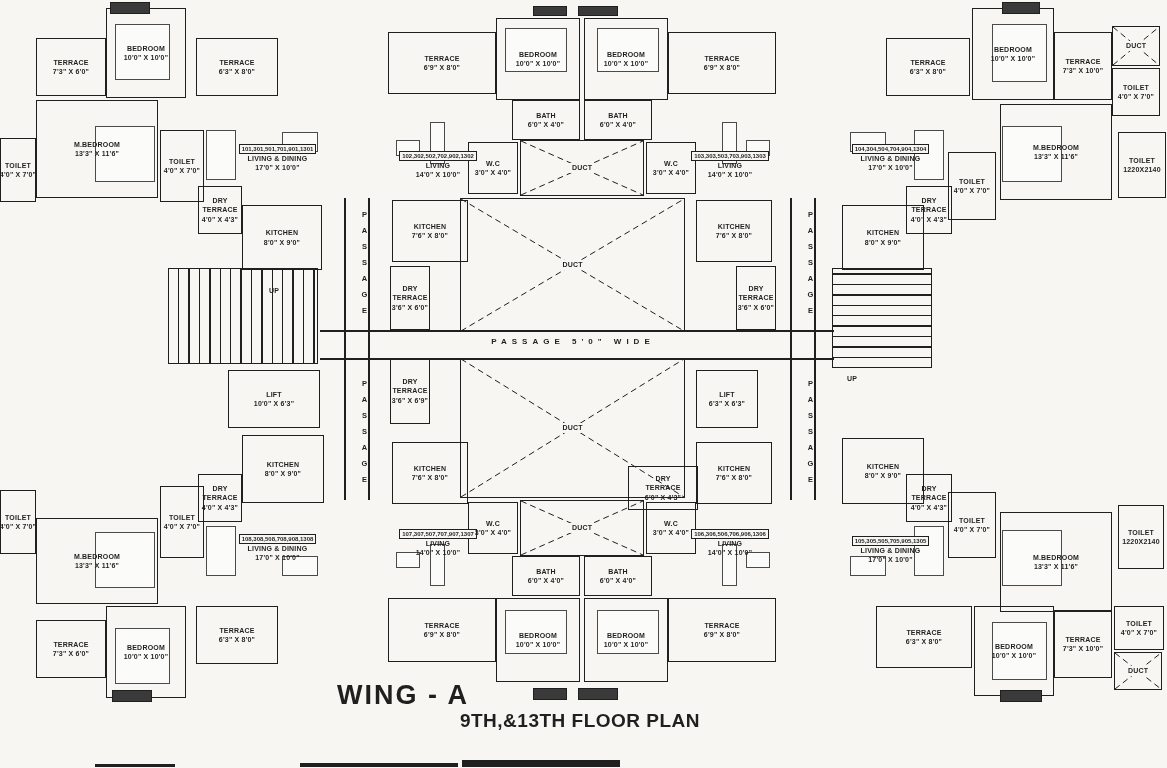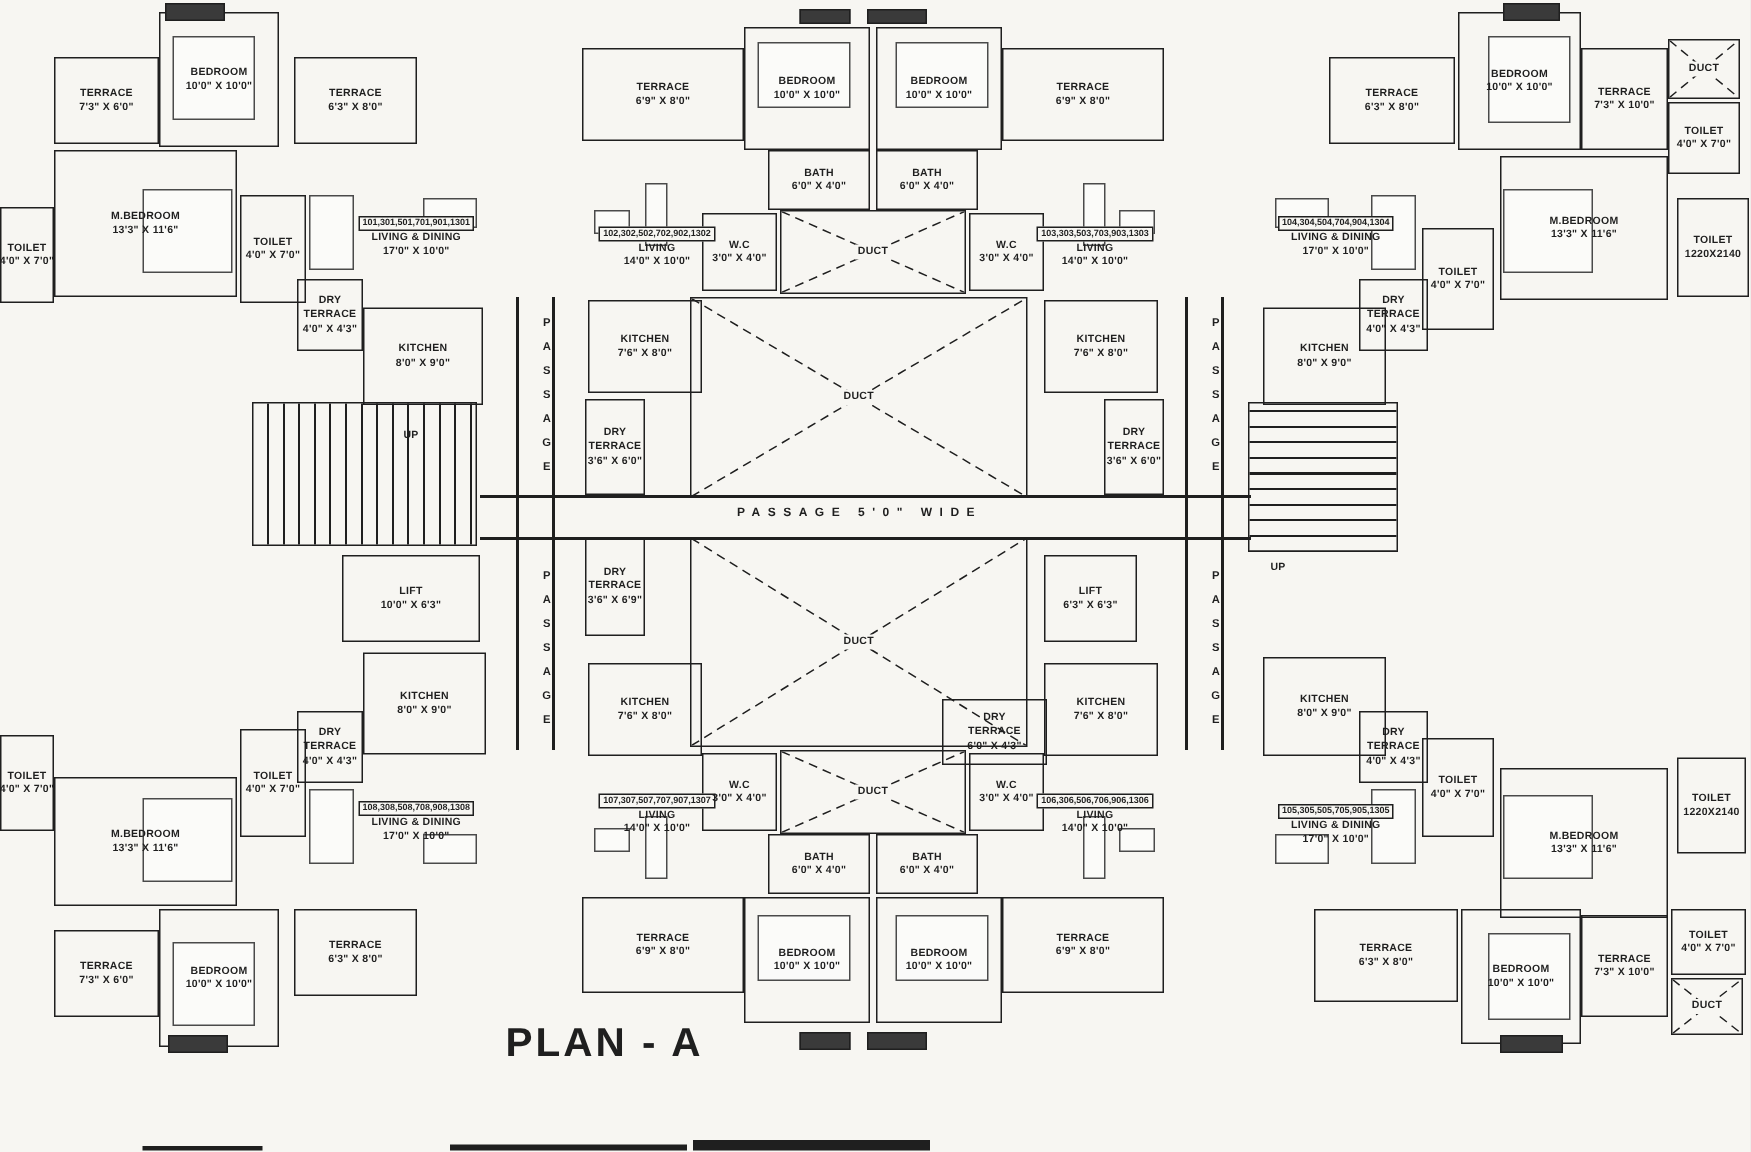--- a/index.html
+++ b/index.html
@@ -27,22 +27,23 @@
        font-size:27px;font-weight:bold;letter-spacing:2px}
   #floor-title{position:absolute;left:440px;top:709px;width:280px;text-align:center;
        font-size:19px;font-weight:bold;line-height:1.25;letter-spacing:.5px}
   #passage-wide{position:absolute;left:448px;top:337px;width:250px;text-align:center;
        font-size:8px;font-weight:bold;letter-spacing:5px;white-space:nowrap}
 </style>
 </head>
 <body>
 
 <div id="plan">
-  <div id="wing-title">PLAN - A</div>
+  <div id="wing-title">WING - A</div>
   <div id="floor-title">
+    <div>9TH,&amp;13TH FLOOR PLAN</div>
   </div>
   <div id="passage-wide">PASSAGE 5'0" WIDE</div>
 <div class="room" style="left: 36px; top: 38px; width: 70px; height: 58px;">
       <div class="lab">
         <div>TERRACE</div>
         <div>7'3" X 6'0"</div>
       </div>
     </div>
     <div class="room" style="left: 106px; top: 8px; width: 80px; height: 90px;">
       <div class="lab">

